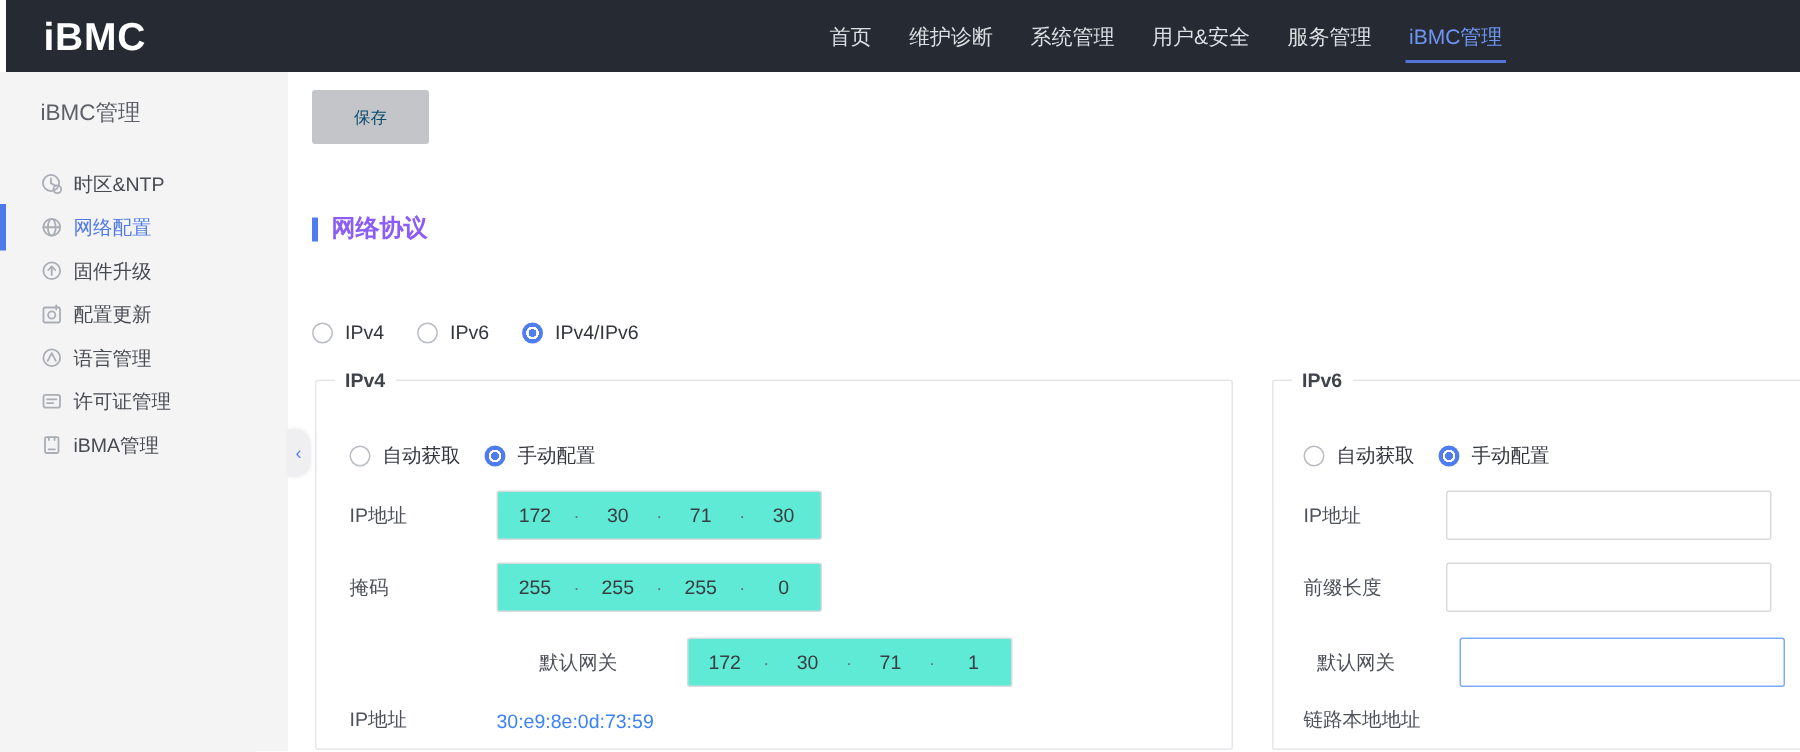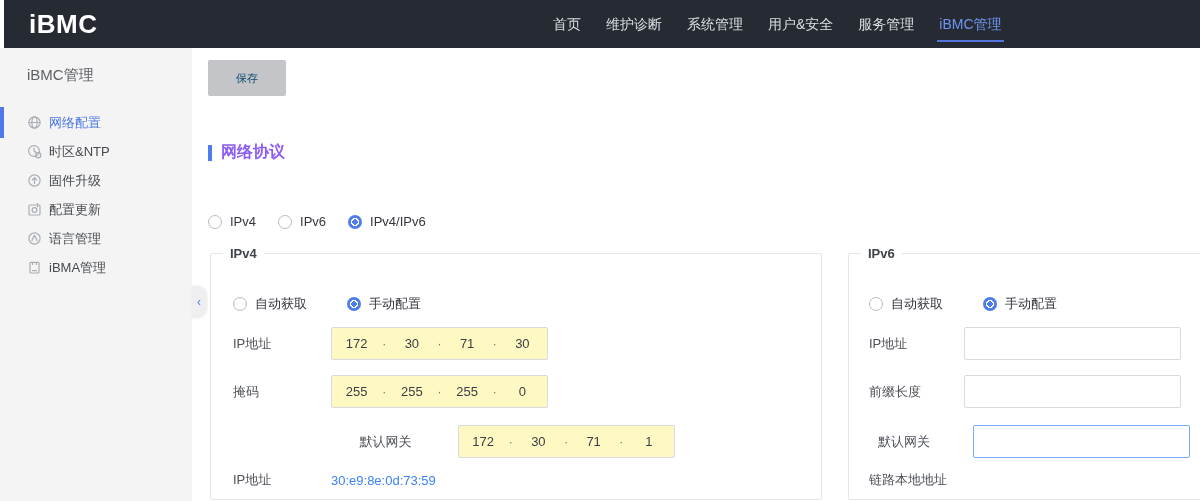--- a/index.html
+++ b/index.html
@@ -42,30 +42,30 @@
   .radio { width:14px; height:14px; border-radius:50%; background:#fff; border:1px solid #b9bcc2; flex:0 0 auto; }
   .radio.checked { border:none;
     background:radial-gradient(circle at 50% 50%, #4f7df0 0 2.6px, #ffffff 2.7px 4.2px, #4f7df0 4.3px 100%); }
   .radio-label { font-size:13px; color:#33363c; }
 
   fieldset { position:absolute; border:1px solid #e4e6e9; border-radius:2px; background:#fff; }
   fieldset legend { margin-left:12px; padding:0 7px; font-size:13px; font-weight:bold; color:#3f434a; }
   .fs-ipv4 { left:210px; top:246px; width:612px; height:254px; }
   .fs-ipv6 { left:848px; top:246px; width:372px; height:254px; }
 
-  .mode-row { position:absolute; left:22px; top:34px; display:flex; align-items:center; gap:40px; }
+  .mode-row { position:absolute; left:22px; top:34px; display:flex; align-items:center; gap:16px; }
   .fs-ipv6 .mode-row { left:20px; }
 
   .field-row { position:absolute; left:22px; right:20px; display:flex; align-items:center; }
   .fs-ipv6 .field-row { left:20px; }
   .row-1 { top:66px; } .row-2 { top:114px; } .row-3 { top:164px;justify-content:center; } .row-4 { top:210px; }
   .field-label { width:98px; font-size:13px; color:#4d5158; flex:0 0 auto; }
   .fs-ipv6 .field-label { width:95px; }
 
-  .ip-box { width:217px; height:33px; border:1px solid #d8dade; border-radius:2px; background:#fef9c3;
+  .ip-box { width:217px; height:33px; border:1px solid #d8dade; border-radius:2px; background:#5eead4;
     display:flex; align-items:center; }
   .ip-seg { flex:1; text-align:center; font-size:13px; color:#3a3d44; }
   .ip-dot { width:6px; text-align:center; font-size:12px; color:#6a6e74; }
 
   .txt-input { width:217px; height:33px; border:1px solid #d8dade; border-radius:2px; background:#fff;
     font-size:13px; color:#33363c; padding:0 8px; font-family:inherit; outline:none; }
   .txt-input.focused { border:1px solid #7caaf8; }
 
   .static-value { font-size:13px; color:#3b82f6; }
 
@@ -83,45 +83,45 @@
     <div class="nav-item">用户&amp;安全</div>
     <div class="nav-item">服务管理</div>
     <div class="nav-item active">iBMC管理</div>
   </nav>
 </header>
 
 <aside class="sidebar">
   <div class="sidebar-title">iBMC管理</div>
   <div class="side-menu">
 
+    <div class="side-item">
+      <span class="icn">
+        <svg viewBox="0 0 15 15">
+            <circle cx="7" cy="7" r="5.4"></circle>
+            <polyline points="7,4 7,7.2 9.3,8.4"></polyline>
+            <circle cx="11.2" cy="11.2" r="2.6"></circle>
+          </svg>
+      </span>
+      <span class="lbl">时区&amp;NTP</span>
+    </div>
+
     <div class="side-item active">
       <span class="icn">
         <svg viewBox="0 0 15 15">
             <circle cx="7.5" cy="7.5" r="5.6"></circle>
             <ellipse cx="7.5" cy="7.5" rx="2.6" ry="5.6"></ellipse>
             <line x1="1.9" y1="7.5" x2="13.1" y2="7.5"></line>
           </svg>
       </span>
       <span class="lbl">网络配置</span>
     </div>
 
     <div class="side-item">
       <span class="icn">
         <svg viewBox="0 0 15 15">
-            <circle cx="7" cy="7" r="5.4"></circle>
-            <polyline points="7,4 7,7.2 9.3,8.4"></polyline>
-            <circle cx="11.2" cy="11.2" r="2.6"></circle>
-          </svg>
-      </span>
-      <span class="lbl">时区&amp;NTP</span>
-    </div>
-
-    <div class="side-item">
-      <span class="icn">
-        <svg viewBox="0 0 15 15">
             <circle cx="7.5" cy="7.5" r="5.6"></circle>
             <line x1="7.5" y1="10.4" x2="7.5" y2="5"></line>
             <polyline points="5.2,7 7.5,4.6 9.8,7"></polyline>
           </svg>
       </span>
       <span class="lbl">固件升级</span>
     </div>
 
     <div class="side-item">
       <span class="icn">
@@ -137,20 +137,30 @@
     <div class="side-item">
       <span class="icn">
         <svg viewBox="0 0 15 15">
             <circle cx="7.5" cy="7.5" r="5.6"></circle>
             <polyline points="4.8,9.6 7.5,4.4 10.2,9.6"></polyline>
           </svg>
       </span>
       <span class="lbl">语言管理</span>
     </div>
 
+    <div class="side-item">
+      <span class="icn">
+        <svg viewBox="0 0 15 15">
+            <rect x="2" y="3.2" width="11" height="8.6" rx="1.5"></rect>
+            <line x1="4.4" y1="6.2" x2="10.6" y2="6.2"></line>
+            <line x1="4.4" y1="8.8" x2="8.4" y2="8.8"></line>
+          </svg>
+      </span>
+      <span class="lbl">许可证管理</span>
+    </div>
 
     <div class="side-item">
       <span class="icn">
         <svg viewBox="0 0 15 15">
             <rect x="3" y="2.4" width="9" height="10.6" rx="1"></rect>
             <line x1="5.6" y1="2.4" x2="5.6" y2="4.4"></line>
             <line x1="9.4" y1="2.4" x2="9.4" y2="4.4"></line>
             <line x1="5.4" y1="10.6" x2="9.6" y2="10.6"></line>
           </svg>
       </span>

